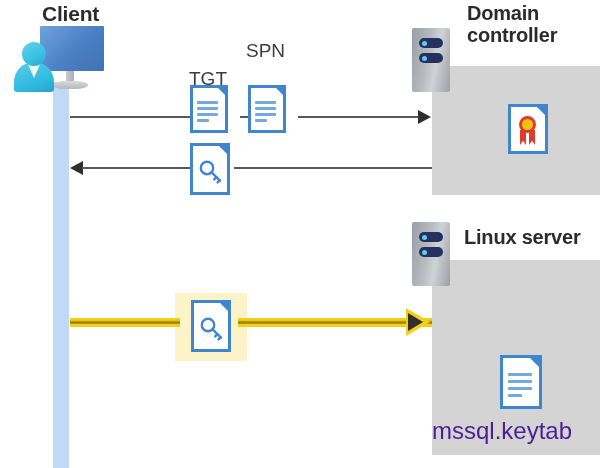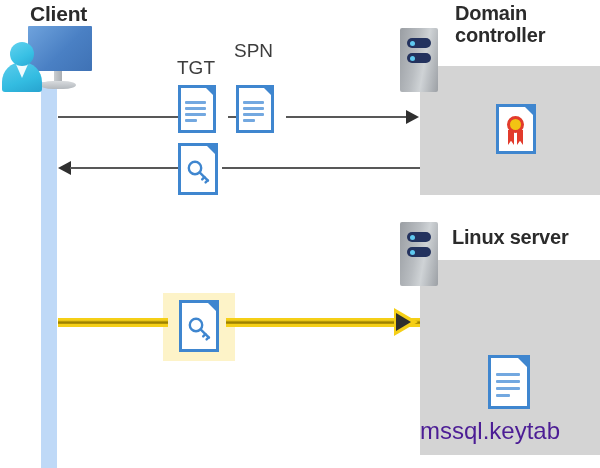--- a/index.html
+++ b/index.html
@@ -1,21 +1,21 @@
 <!DOCTYPE html>
 <html><head>
 <meta charset="utf-8">
 <style>
   html,body{margin:0;padding:0;}
   body{
     width:600px;height:468px;background:#ffffff;position:relative;
     font-family:"Liberation Sans","DejaVu Sans",sans-serif;
     overflow:hidden;
   }
-  .stage{position:absolute;inset:0;}
+  .stage{position:absolute;inset:0;margin-left:12px;}
 
   
   .title{
     position:absolute;font-weight:bold;color:#2b2b2b;
     line-height:1.12;letter-spacing:-0.2px;
   }
   #client-title{left:30px;top:2px;font-size:21px;}
   #dc-title{left:455px;top:2px;font-size:20px;width:140px;}
   #linux-title{left:452px;top:226px;font-size:20px;width:150px;}
 
@@ -156,21 +156,21 @@
   }
 
   
   #keytab-label{
     position:absolute;left:420px;top:417px;width:180px;text-align:left;
     font-size:24px;color:#4c1d95;
   }
 
   
   .flow-label{position:absolute;font-size:19px;color:#3d3d3d;}
-  #tgt-label{left:177px;top:57px;}
+  #tgt-label{left:177px;top:68px;}
   #spn-label{left:234px;top:40px;}
 </style>
 </head>
 <body>
 
 <div class="stage">
 
   <div class="title" id="client-title">Client</div>
 
   <div id="lifeline"></div>

